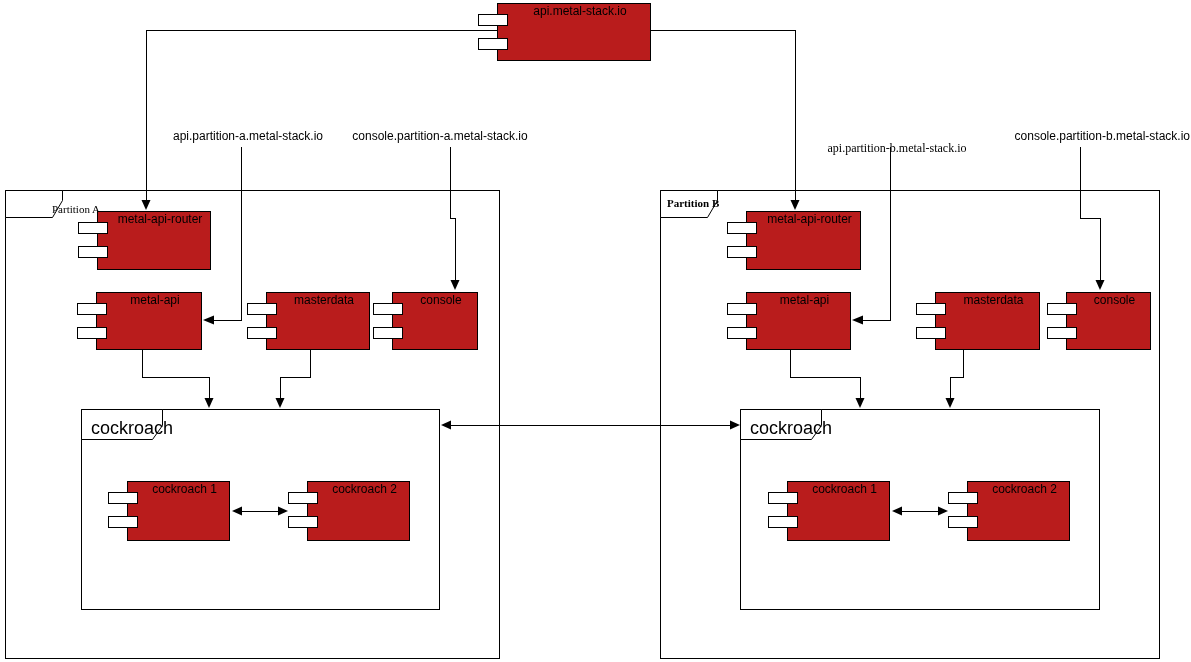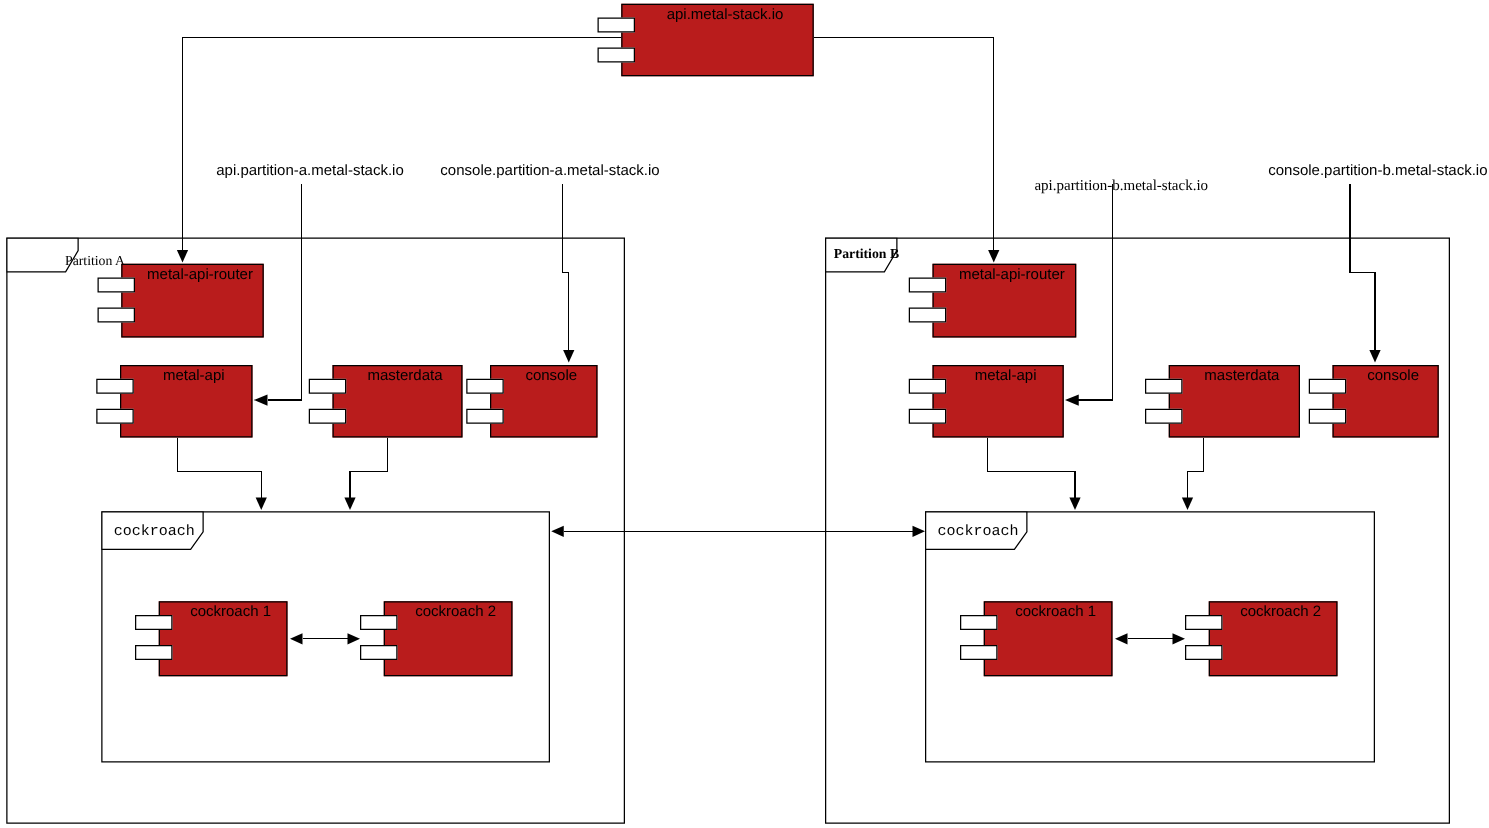--- a/index.html
+++ b/index.html
@@ -11,21 +11,21 @@
   #edges{position:absolute;left:0;top:0;width:1191px;height:662px;}
   #edges path{stroke:#000;stroke-width:1;fill:none;shape-rendering:crispEdges;}
   #edges polygon{fill:#000;stroke:none;}
   .frame{
     position:absolute;border:1px solid #000;background:transparent;box-sizing:border-box;
   }
   .tab{position:absolute;left:-1px;top:-1px;}
   .tab polygon{fill:#ffffff;stroke:#000;stroke-width:1;}
   .frame-label{position:absolute;white-space:nowrap;}
   .serif{font-family:"Liberation Serif",serif;font-size:11px;}
-  .pkg-label{font-family:Liberation Mono, monospace;font-size:12px;}
+  .pkg-label{font-family:Liberation Sans, sans-serif;font-size:18px;}
   .component{
     position:absolute;background:#b91c1c;border:1px solid #000;box-sizing:border-box;
     display:flex;align-items:flex-start;justify-content:center;
   }
   .component .label{padding-left:12px;white-space:nowrap;}
   .port{
     position:absolute;left:-20px;width:30px;height:12px;
     background:#ffffff;border:1px solid #000;box-sizing:border-box;
   }
   .port1{top:10px;}

